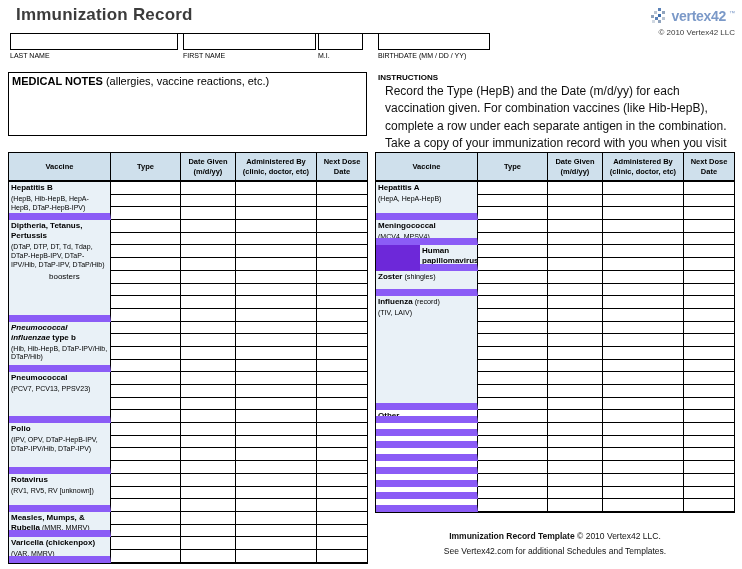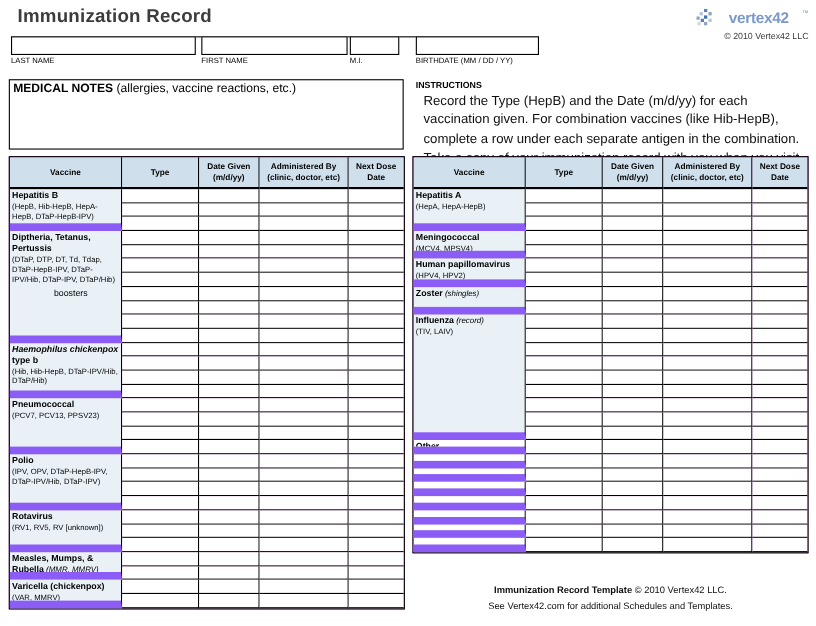--- a/index.html
+++ b/index.html
@@ -2,21 +2,21 @@
 <html><head>
 <meta charset="utf-8">
 <style>
   html,body{margin:0;padding:0;}
   body{width:742px;height:569px;background:#ffffff;font-family:"Liberation Sans",sans-serif;position:relative;overflow:hidden;color:#000;}
   .page{position:absolute;inset:0;}
 
   
   .title{position:absolute;left:16px;top:5px;font-size:17px;font-weight:bold;color:#3c3c3c;letter-spacing:.2px;}
   .brand{position:absolute;right:7px;top:8px;text-align:right;}
-  .logo-row{display:flex;align-items:flex-start;justify-content:flex-end;gap:12px;}
+  .logo-row{display:flex;align-items:flex-start;justify-content:flex-end;gap:3px;}
   .logo-text{font-size:14px;font-weight:bold;color:#7b99c8;letter-spacing:-.3px;}
   .tm{font-size:6px;color:#7b99c8;align-self:flex-start;margin-top:2px;}
   .copyright{font-size:8px;color:#3a3a3a;margin-top:4px;}
 
   
   .field-line{position:absolute;left:10px;top:33px;width:480px;height:1px;background:#000;}
   .field-group{position:absolute;top:33px;}
   .fg-last{left:10px;width:168px;}
   .fg-first{left:183px;width:133px;}
   .fg-mi{left:318px;width:45px;}
@@ -25,30 +25,30 @@
   .field-label{font-size:7px;margin-top:2px;color:#000;white-space:nowrap;}
 
   
   .medical-notes{position:absolute;left:8px;top:72px;width:359px;height:64px;border:1px solid #000;box-sizing:border-box;padding:2px 3px;font-size:11px;}
   .medical-notes .b{font-weight:bold;}
   .instructions{position:absolute;left:378px;top:73px;width:357px;}
   .instructions-heading{font-size:8px;font-weight:bold;margin:0;}
   .instructions-body{font-size:12px;line-height:1.45;margin:1px 0 0 7px;color:#101010;}
 
   
-  .vtable{position:absolute;top:142px;display:grid;grid-template-columns:102px 70px 55px 81px 50px;grid-template-rows:29px;grid-auto-rows:12.7px;grid-auto-flow:row;border:1.5px solid #000;background:#701a75;}
+  .vtable{position:absolute;top:152px;display:grid;grid-template-columns:102px 70px 55px 81px 50px;grid-template-rows:29px;grid-auto-rows:12.7px;grid-auto-flow:row;border:1.5px solid #000;background:#6d28d9;}
   #left-table{left:8px;}
   #right-table{left:375px;}
   .hcell{background:#cfe0ec;border-right:1px solid #000;border-bottom:2px solid #000;font-size:7.5px;font-weight:bold;text-align:center;display:flex;flex-direction:column;justify-content:center;line-height:1.25;}
   .hcell.last{border-right:none;}
   .vcell{background:#e9f1f7;border-right:1px solid #000;border-bottom:7px solid #8b5cf6;padding:1px 2px;overflow:hidden;box-sizing:border-box;}
   .vcell.open{background:#ffffff;}
   .sec-title{font-size:8px;font-weight:bold;line-height:1.25;}
   .sec-title .i{font-style:italic;}
-  .sec-title .r{font-weight:normal;font-size:7.2px;font-style:italic;}
+  .sec-title .r{font-weight:normal;font-size:7.2px;}
   .sec-sub{font-size:7px;line-height:1.25;margin-top:2px;}
   .sec-extra{font-size:8px;margin-top:3px;margin-left:38px;}
   .ecell{background:#fff;border-right:1px solid #000;border-bottom:1px solid #000;box-sizing:border-box;}
   .ecell.last{border-right:none;}
 
   
   .footer{position:absolute;left:375px;width:360px;top:529px;text-align:center;font-size:8.5px;line-height:1.75;color:#111;}
   .footer .b{font-weight:bold;}
 </style>
 </head>
@@ -171,21 +171,21 @@
       <div class="ecell last"></div>
       <div class="ecell"></div>
       <div class="ecell"></div>
       <div class="ecell"></div>
       <div class="ecell last"></div>
       <div class="ecell"></div>
       <div class="ecell"></div>
       <div class="ecell"></div>
       <div class="ecell last"></div>
       <div class="vcell" style="grid-row: span 4;">
-        <div class="sec-title"><span class="i ">Haemophilus chickenpox</span><span class=""> type b</span></div>
+        <div class="sec-title"><span class="i ">Pneumococcal influenzae</span><span class=""> type b</span></div>
         <div class="sec-sub">(Hib, Hib-HepB, DTaP-IPV/Hib, DTaP/Hib)</div>
       </div>
       <div class="ecell"></div>
       <div class="ecell"></div>
       <div class="ecell"></div>
       <div class="ecell last"></div>
       <div class="ecell"></div>
       <div class="ecell"></div>
       <div class="ecell"></div>
       <div class="ecell last"></div>
@@ -318,21 +318,21 @@
         <div class="sec-sub">(MCV4, MPSV4)</div>
       </div>
       <div class="ecell"></div>
       <div class="ecell"></div>
       <div class="ecell"></div>
       <div class="ecell last"></div>
       <div class="ecell"></div>
       <div class="ecell"></div>
       <div class="ecell"></div>
       <div class="ecell last"></div>
-      <div class="vcell" style="grid-row: span 2;">
+      <div class="vcell" style="grid-row: span 2; margin-left: 44px;">
         <div class="sec-title"><span class="">Human papillomavirus</span></div>
         <div class="sec-sub">(HPV4, HPV2)</div>
       </div>
       <div class="ecell"></div>
       <div class="ecell"></div>
       <div class="ecell"></div>
       <div class="ecell last"></div>
       <div class="ecell"></div>
       <div class="ecell"></div>
       <div class="ecell"></div>

